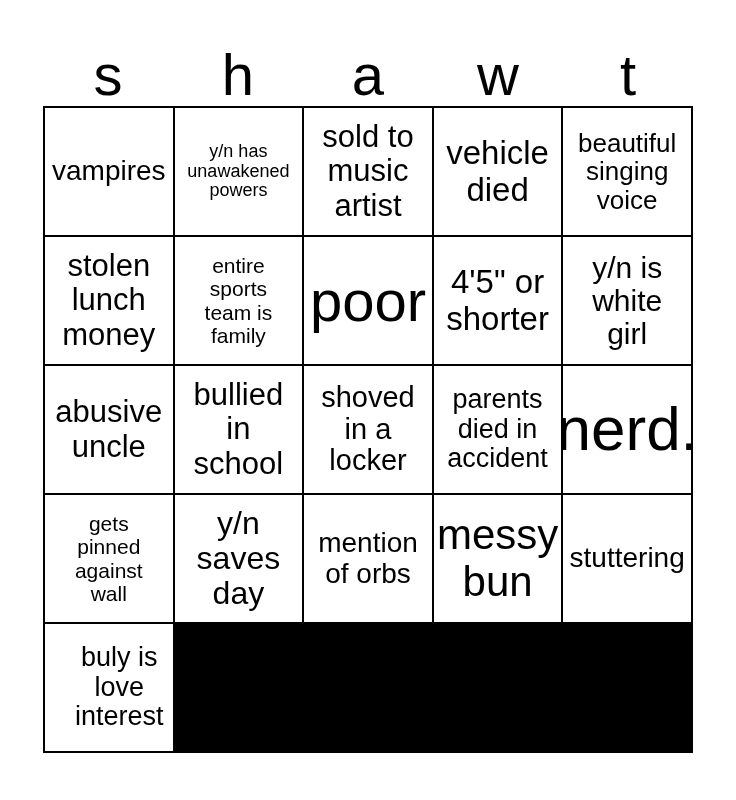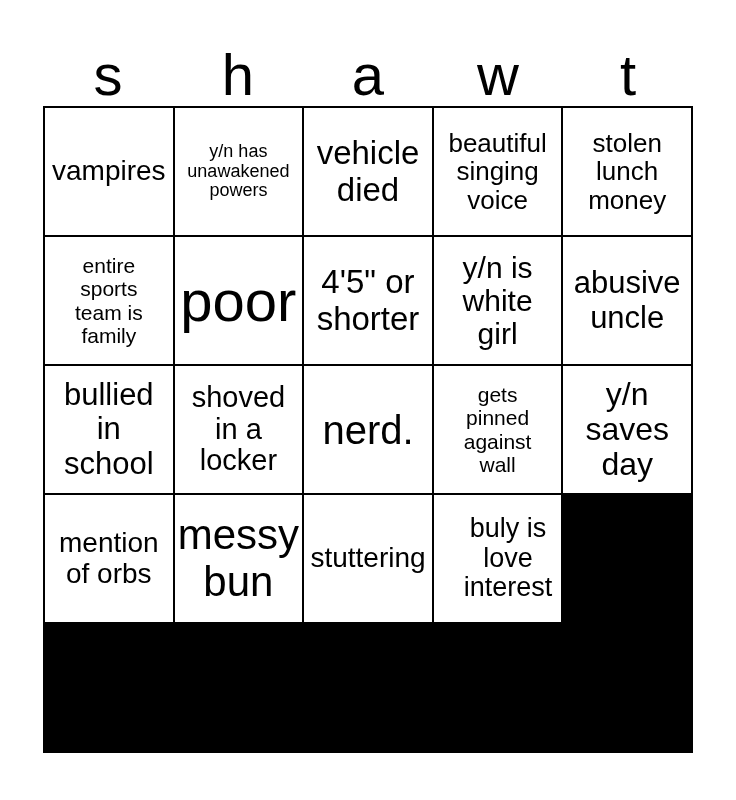--- a/index.html
+++ b/index.html
@@ -78,30 +78,35 @@
   <div class="grid" id="grid">
       <div class="cell">
         <span class="cell-text" style="font-size: 28px;">vampires</span>
       </div>
       <div class="cell">
         <span class="cell-text" style="font-size: 18px;">y/n has
 unawakened
 powers</span>
       </div>
       <div class="cell">
+        <span class="cell-text" style="font-size: 31px;">sold to
+music
+artist</span>
+      </div>
+      <div class="cell">
         <span class="cell-text" style="font-size: 33px;">vehicle
 died</span>
       </div>
       <div class="cell">
         <span class="cell-text" style="font-size: 26px;">beautiful
 singing
 voice</span>
       </div>
       <div class="cell">
-        <span class="cell-text" style="font-size: 26px;">stolen
+        <span class="cell-text" style="font-size: 31px;">stolen
 lunch
 money</span>
       </div>
       <div class="cell">
         <span class="cell-text" style="font-size: 21px;">entire
 sports
 team is
 family</span>
       </div>
       <div class="cell">
@@ -124,21 +129,26 @@
         <span class="cell-text" style="font-size: 31px;">bullied
 in
 school</span>
       </div>
       <div class="cell">
         <span class="cell-text" style="font-size: 29px;">shoved
 in a
 locker</span>
       </div>
       <div class="cell">
-        <span class="cell-text" style="font-size: 40px;">nerd.</span>
+        <span class="cell-text" style="font-size: 27px;">parents
+died in
+accident</span>
+      </div>
+      <div class="cell">
+        <span class="cell-text" style="font-size: 62px;">nerd.</span>
       </div>
       <div class="cell">
         <span class="cell-text" style="font-size: 21px;">gets
 pinned
 against
 wall</span>
       </div>
       <div class="cell">
         <span class="cell-text" style="font-size: 32px;">y/n
 saves

